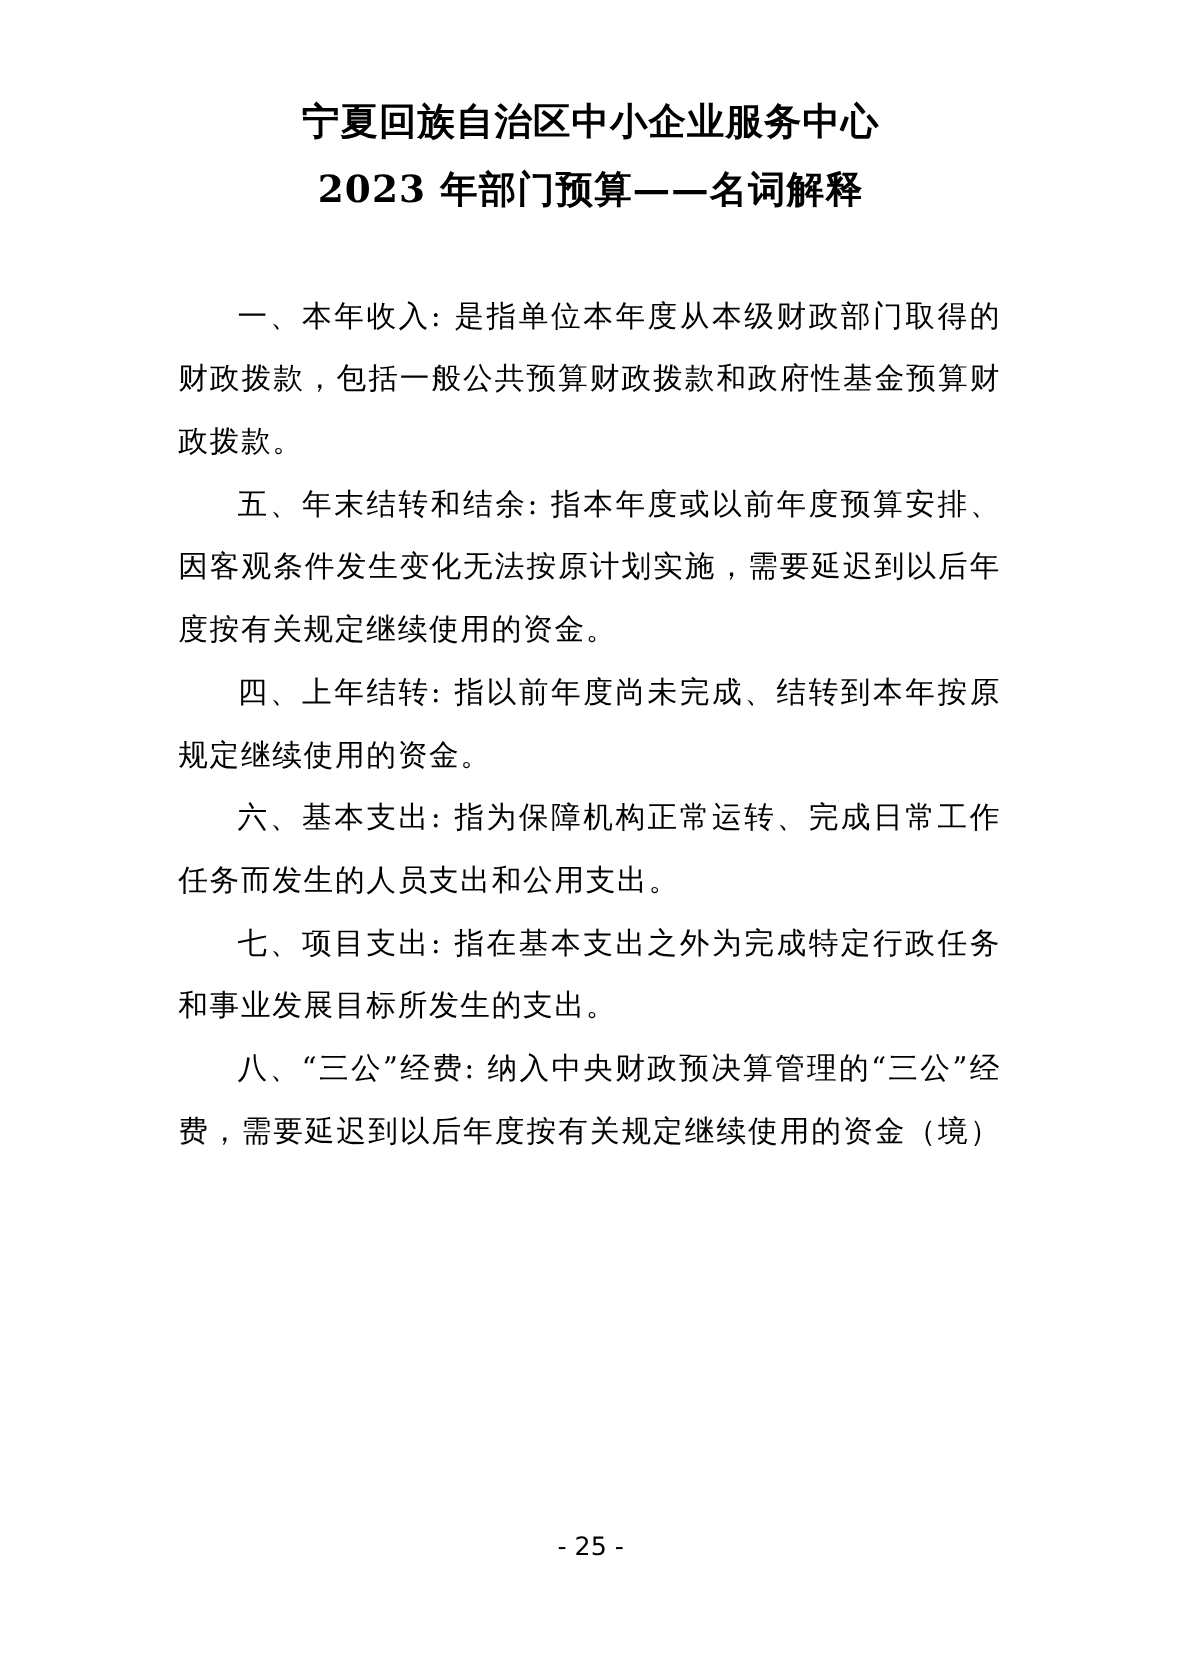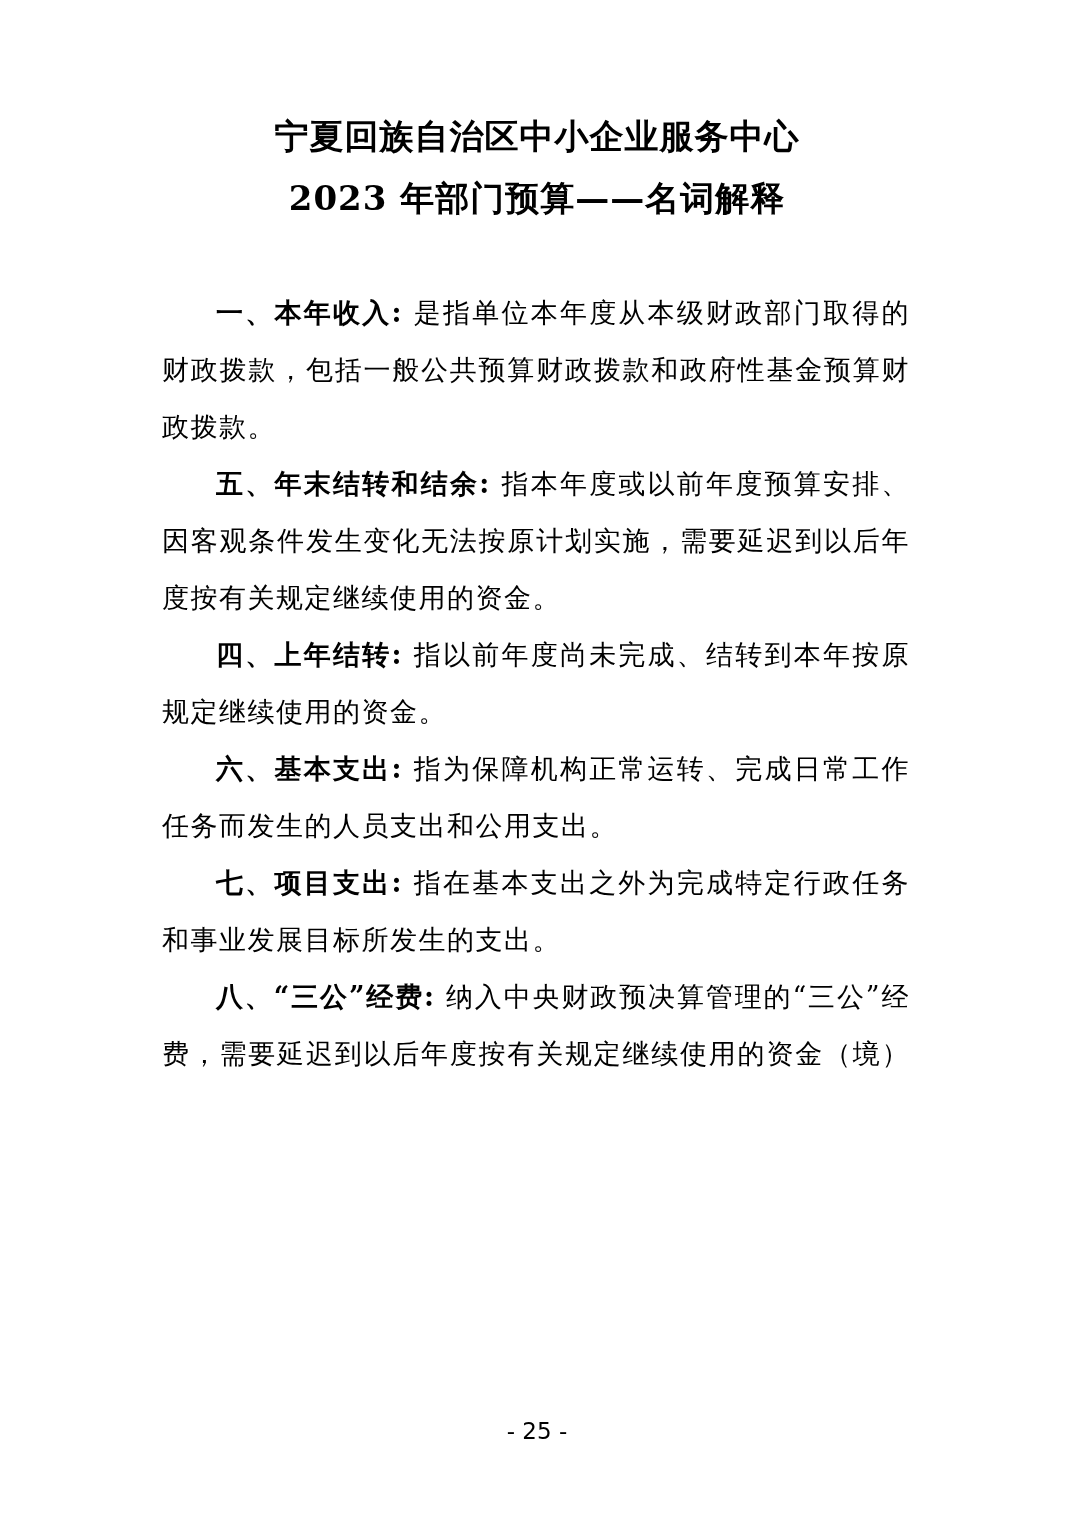--- a/index.html
+++ b/index.html
@@ -10,21 +10,21 @@
   .page {
     position: relative;
     width: 1074px;
     height: 1520px;
     background: #ffffff;
     color: #000000;
     font-family: "DejaVu Serif", "Liberation Serif", serif;
     overflow: hidden;
   }
   .title-block {
-    padding-top: 105px;
+    padding-top: 80px;
     text-align: center;
     font-weight: bold;
   }
   .title-line {
     font-size: 34px;
     line-height: 62px;
     letter-spacing: 1px;
     white-space: nowrap;
   }
   .body-block {
@@ -40,32 +40,31 @@
   .body-block p {
     margin: 0;
     padding: 0;
     text-indent: 2em;
   }
   .body-block p.continued {
     
     text-align-last: justify;
   }
   .term {
-    font-weight: bold;
+    font-weight: normal;
   }
   .page-footer {
     position: absolute;
     top: 1394px;
     left: 0;
     width: 100%;
     text-align: center;
     font-family: "DejaVu Sans", "Liberation Sans", sans-serif;
     font-size: 23px;
     color: #000000;
-    margin-top: 24px;
   }
 </style>
 </head>
 <body>
 
 <div class="page">
 
   <header class="title-block">
     <div class="title-line">宁夏回族自治区中小企业服务中心</div>
     <div class="title-line">2023 年部门预算——名词解释</div>

